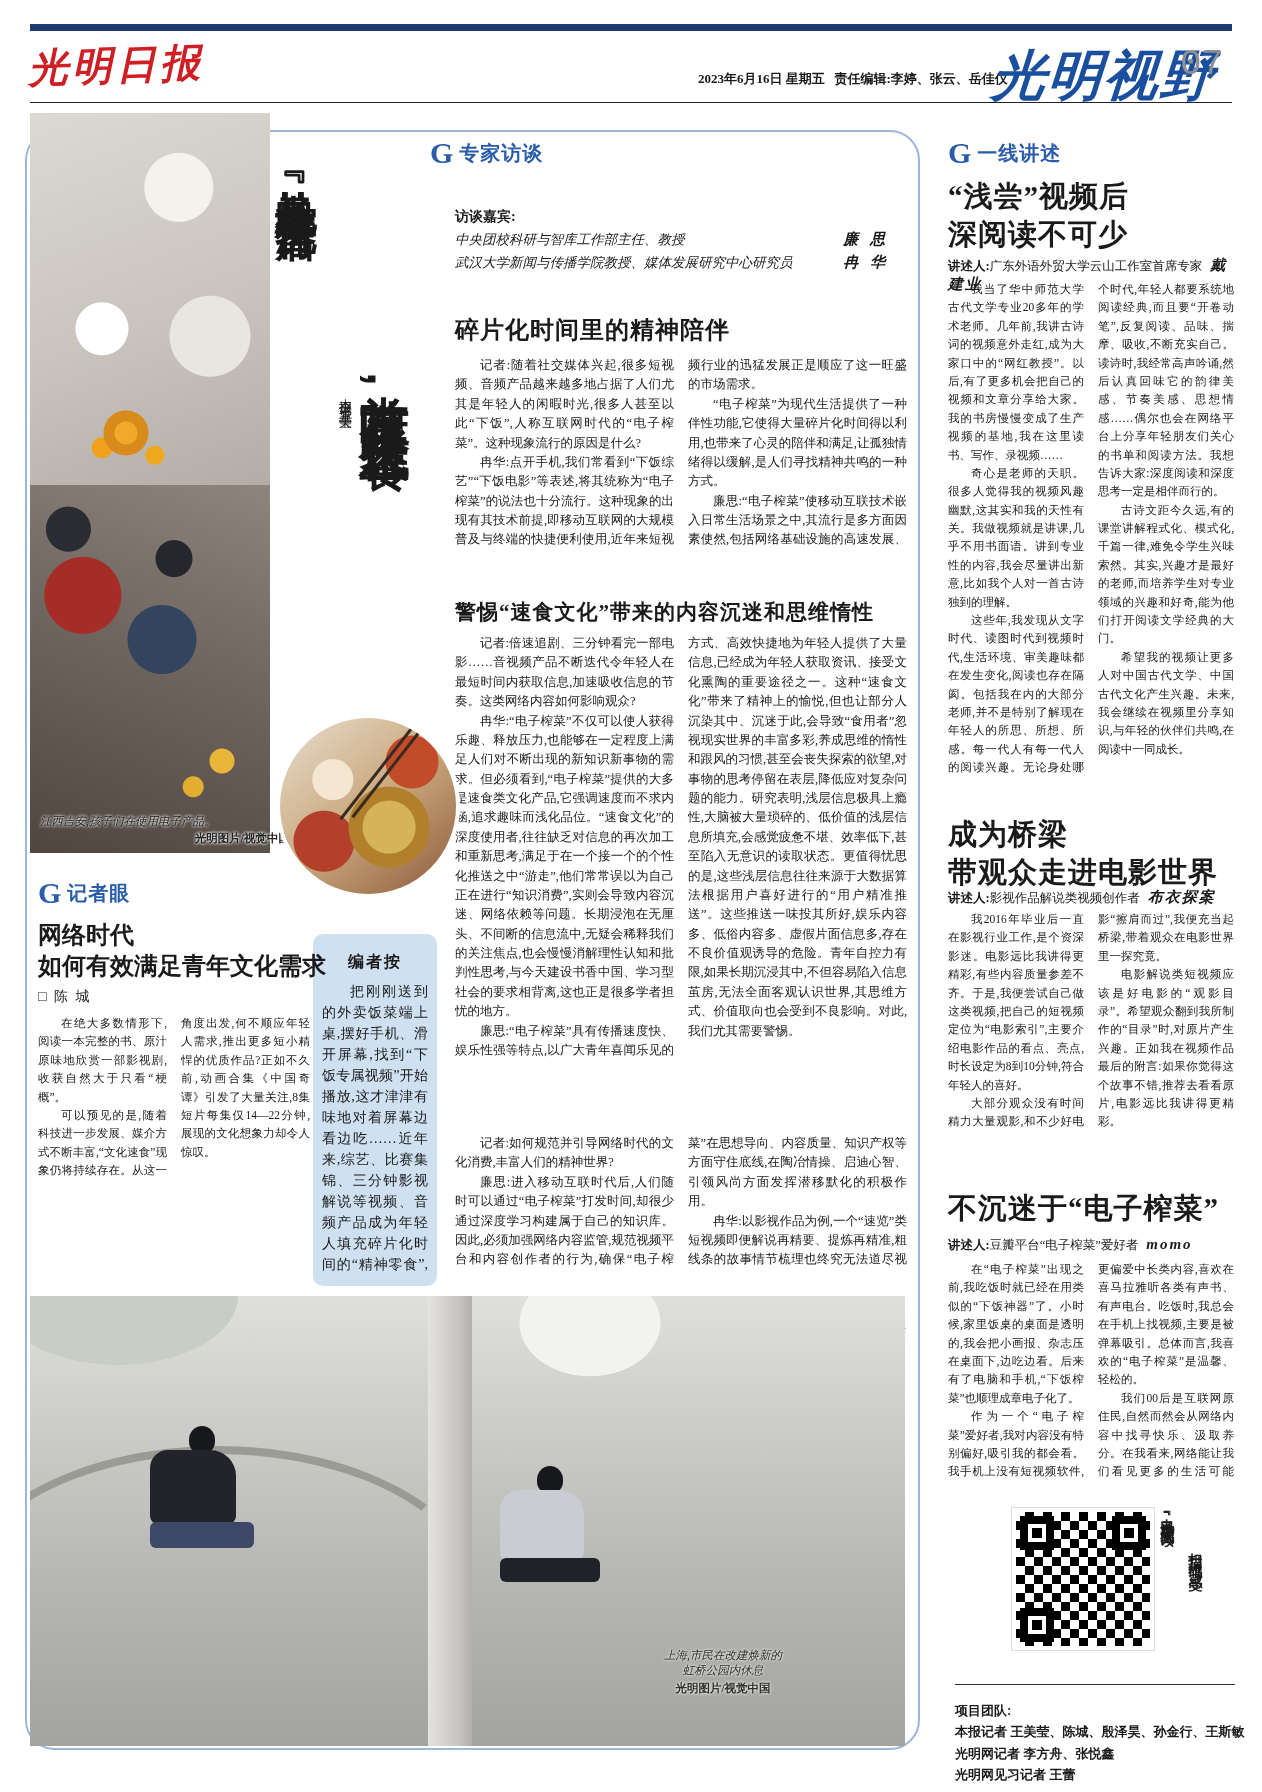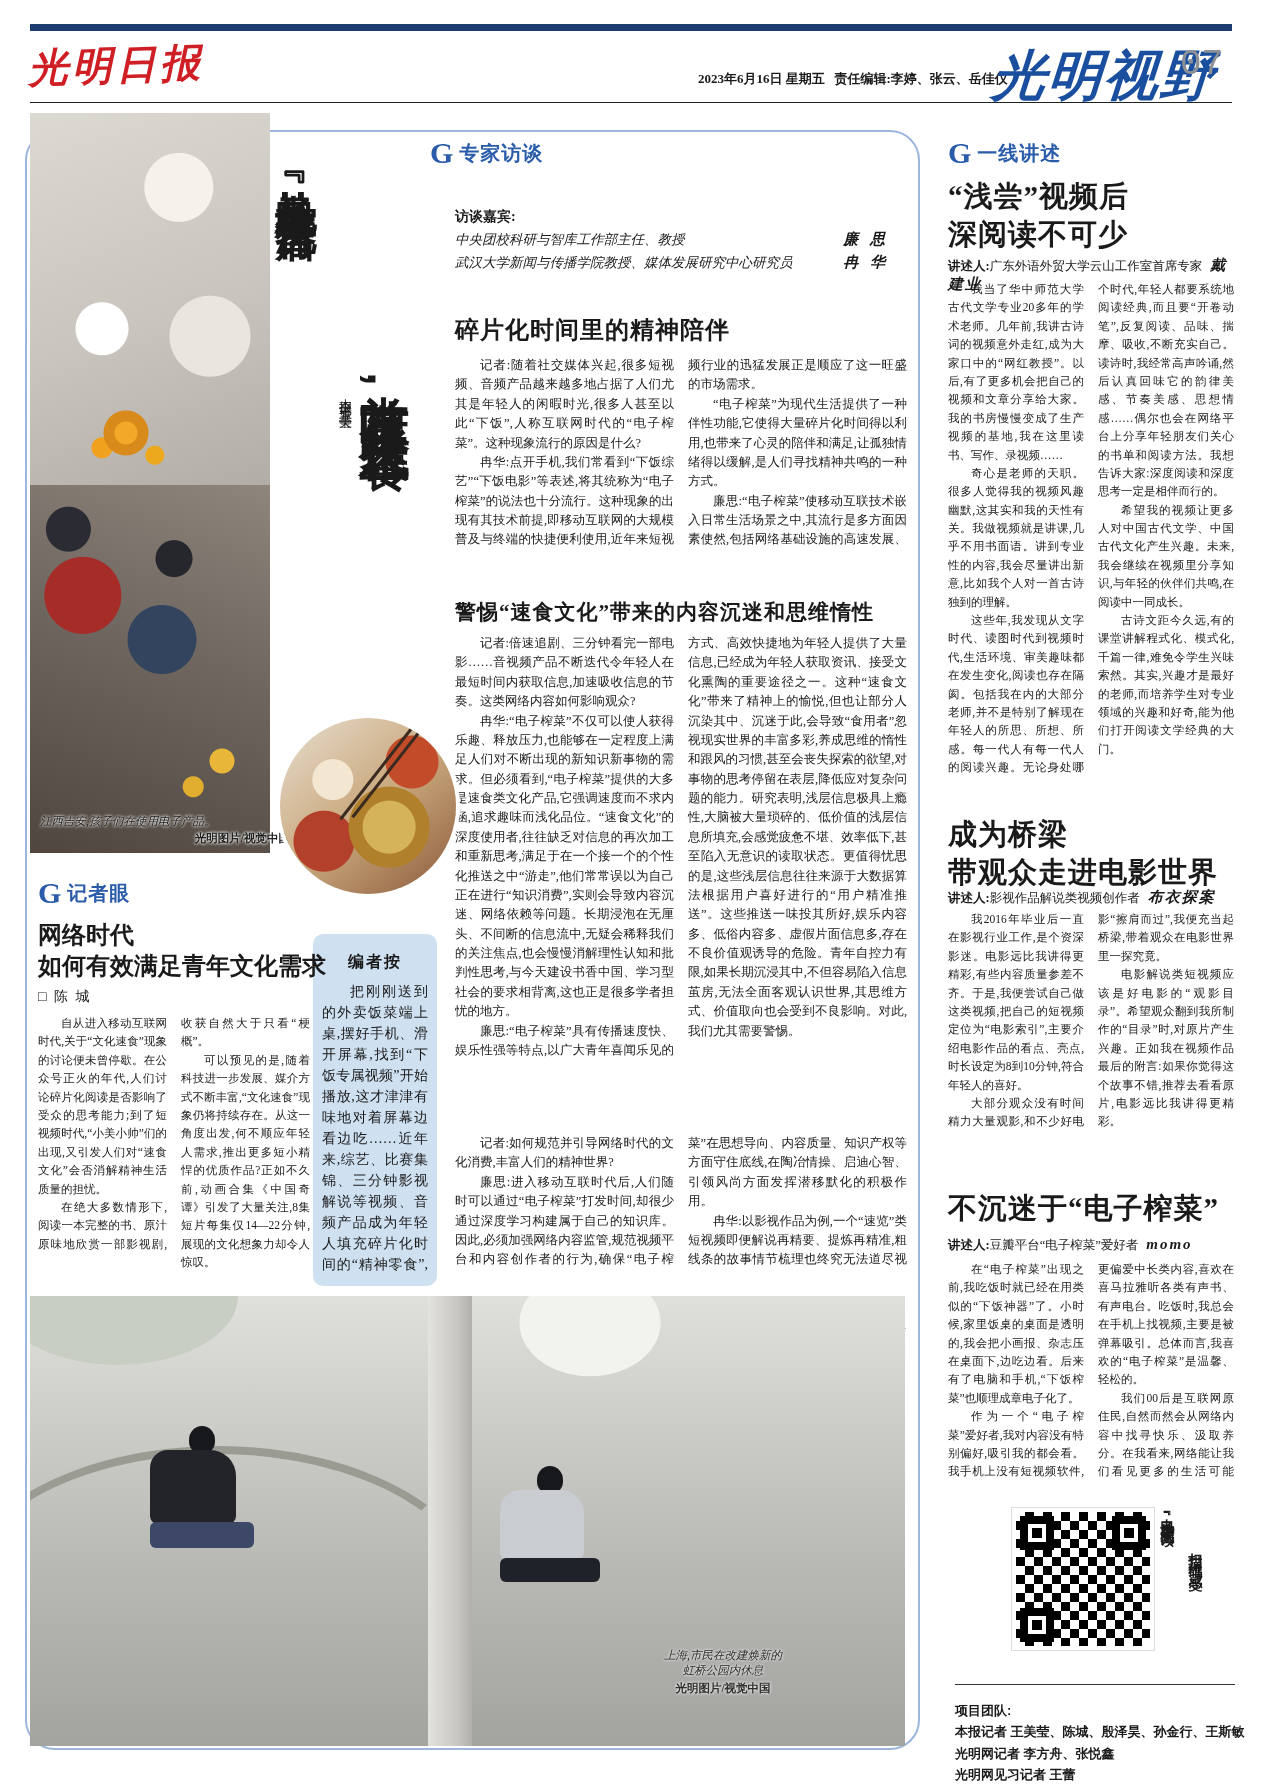--- a/index.html
+++ b/index.html
@@ -219,21 +219,20 @@
   <div class="abs tag" id="tag-reporter">
     <span class="glogo">G</span>
     <span class="tag-label">记者眼</span>
   </div>
   <div class="abs" id="r-title">
     <div>网络时代</div>
     <div>如何有效满足青年文化需求</div>
   </div>
   <div class="abs" id="r-author">□ 陈 城</div>
   <div class="abs cols2 body-txt" id="r-body">
-    <p>自从进入移动互联网时代,关于“文化速食”现象的讨论便未曾停歇。在公众号正火的年代,人们讨论碎片化阅读是否影响了受众的思考能力;到了短视频时代,“小美小帅”们的出现,又引发人们对“速食文化”会否消解精神生活质量的担忧。</p>
     <p>在绝大多数情形下,阅读一本完整的书、原汁原味地欣赏一部影视剧,收获自然大于只看“梗概”。</p>
     <p>可以预见的是,随着科技进一步发展、媒介方式不断丰富,“文化速食”现象仍将持续存在。从这一角度出发,何不顺应年轻人需求,推出更多短小精悍的优质作品?正如不久前,动画合集《中国奇谭》引发了大量关注,8集短片每集仅14—22分钟,展现的文化想象力却令人惊叹。</p>
   </div>
 
   <div class="abs" id="bigphoto">
     <div class="arc" style="left:-80px;top:150px;width:520px;height:300px;border-color:#9a9b93 transparent transparent transparent;"></div>
     <div class="pillar"></div>
     <div class="person" style="left:120px;top:130px;">
       <div class="p-head"></div>
       <div class="p-body1"></div>
@@ -260,22 +259,22 @@
     <div>“浅尝”视频后</div>
     <div>深阅读不可少</div>
   </div>
   <div class="abs teller" id="a1teller">
     <span class="tl">讲述人:</span><span>广东外语外贸大学云山工作室首席专家</span><span class="tn">戴建业</span>
   </div>
   <div class="abs cols2 body-txt" id="a1body">
     <p>我当了华中师范大学古代文学专业20多年的学术老师。几年前,我讲古诗词的视频意外走红,成为大家口中的“网红教授”。以后,有了更多机会把自己的视频和文章分享给大家。我的书房慢慢变成了生产视频的基地,我在这里读书、写作、录视频……</p>
     <p>奇心是老师的天职。很多人觉得我的视频风趣幽默,这其实和我的天性有关。我做视频就是讲课,几乎不用书面语。讲到专业性的内容,我会尽量讲出新意,比如我个人对一首古诗独到的理解。</p>
     <p>这些年,我发现从文字时代、读图时代到视频时代,生活环境、审美趣味都在发生变化,阅读也存在隔阂。包括我在内的大部分老师,并不是特别了解现在年轻人的所思、所想、所感。每一代人有每一代人的阅读兴趣。无论身处哪个时代,年轻人都要系统地阅读经典,而且要“开卷动笔”,反复阅读、品味、揣摩、吸收,不断充实自己。读诗时,我经常高声吟诵,然后认真回味它的韵律美感、节奏美感、思想情感……偶尔也会在网络平台上分享年轻朋友们关心的书单和阅读方法。我想告诉大家:深度阅读和深度思考一定是相伴而行的。</p>
+    <p>古诗文距今久远,有的课堂讲解程式化、模式化,千篇一律,难免令学生兴味索然。其实,兴趣才是最好的老师,而培养学生对专业领域的兴趣和好奇,能为他们打开阅读文学经典的大门。</p>
     <p>希望我的视频让更多人对中国古代文学、中国古代文化产生兴趣。未来,我会继续在视频里分享知识,与年轻的伙伴们共鸣,在阅读中一同成长。</p>
-    <p>古诗文距今久远,有的课堂讲解程式化、模式化,千篇一律,难免令学生兴味索然。其实,兴趣才是最好的老师,而培养学生对专业领域的兴趣和好奇,能为他们打开阅读文学经典的大门。</p>
   </div>
 
   <div class="abs fl-title" id="a2t">
     <div>成为桥梁</div>
     <div>带观众走进电影世界</div>
   </div>
   <div class="abs teller" id="a2teller">
     <span class="tl">讲述人:</span><span>影视作品解说类视频创作者</span><span class="tn">布衣探案</span>
   </div>
   <div class="abs cols2 body-txt" id="a2body">

